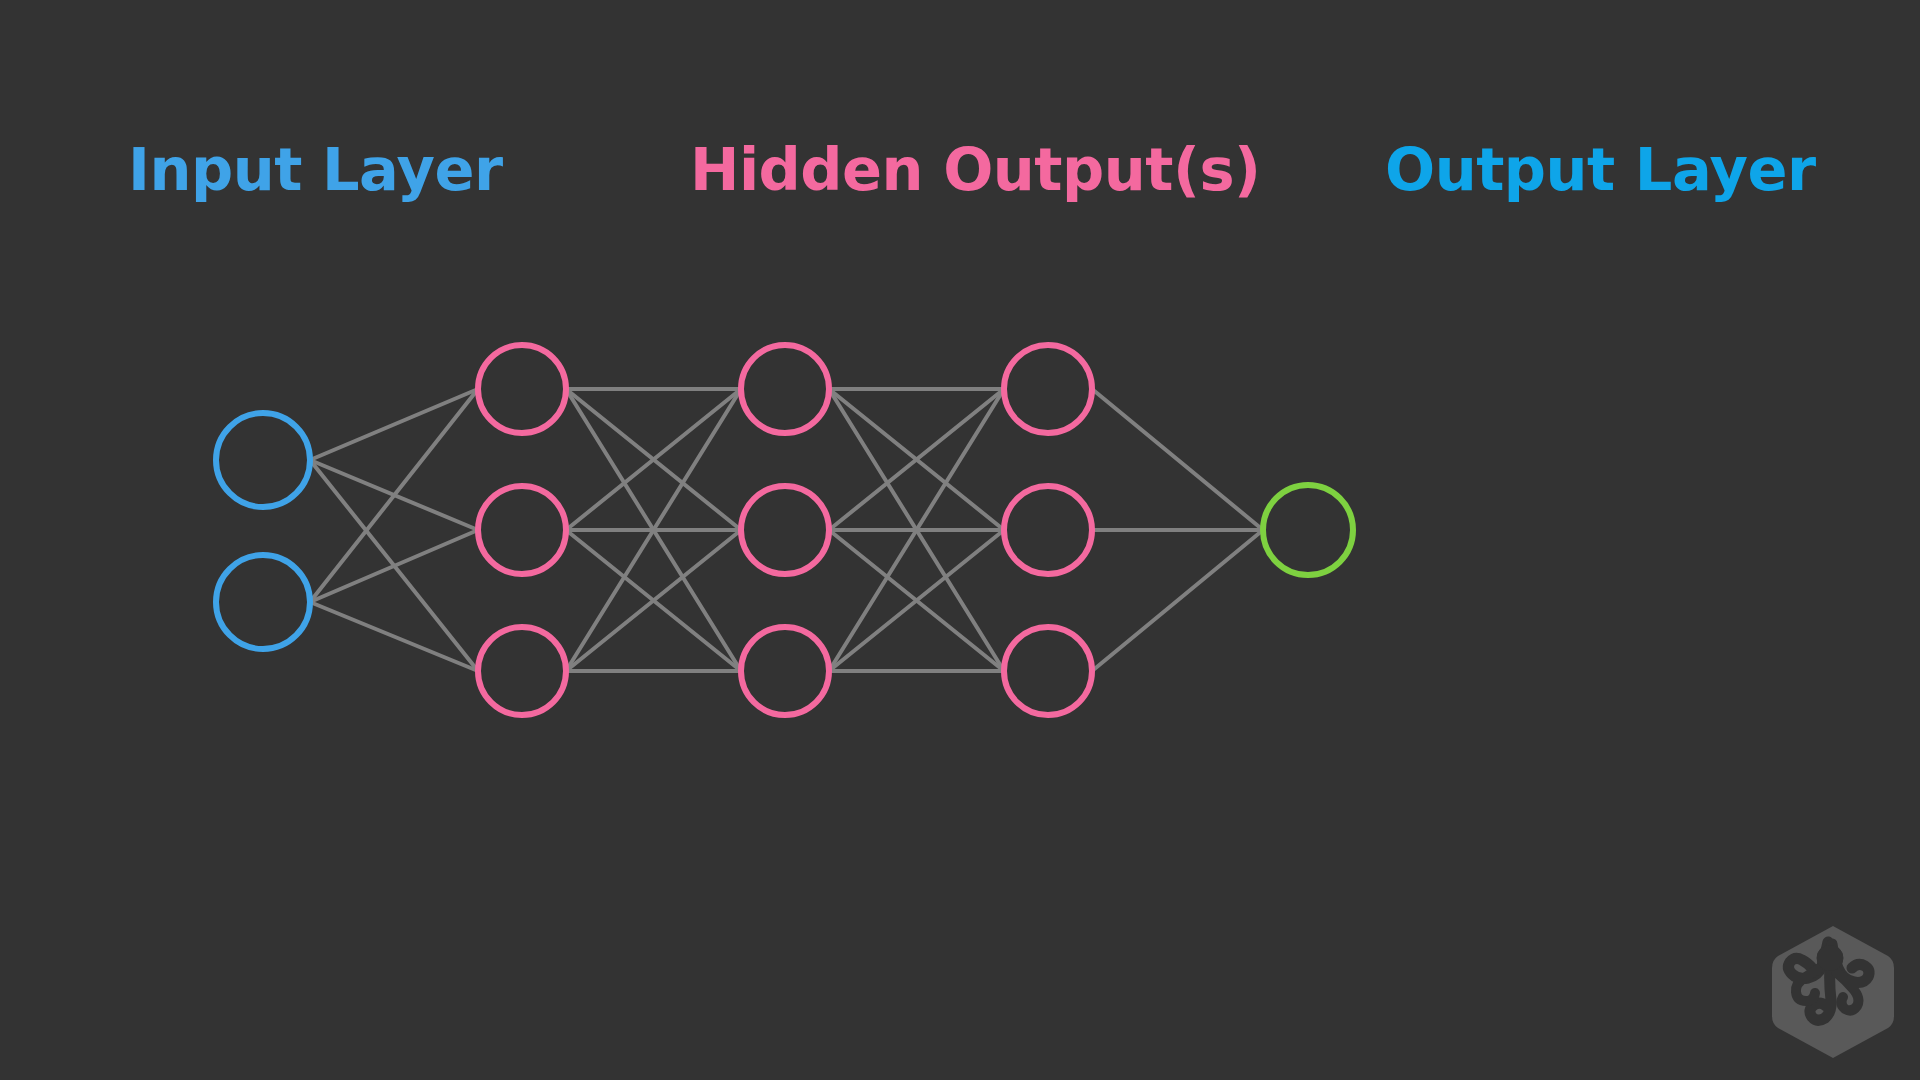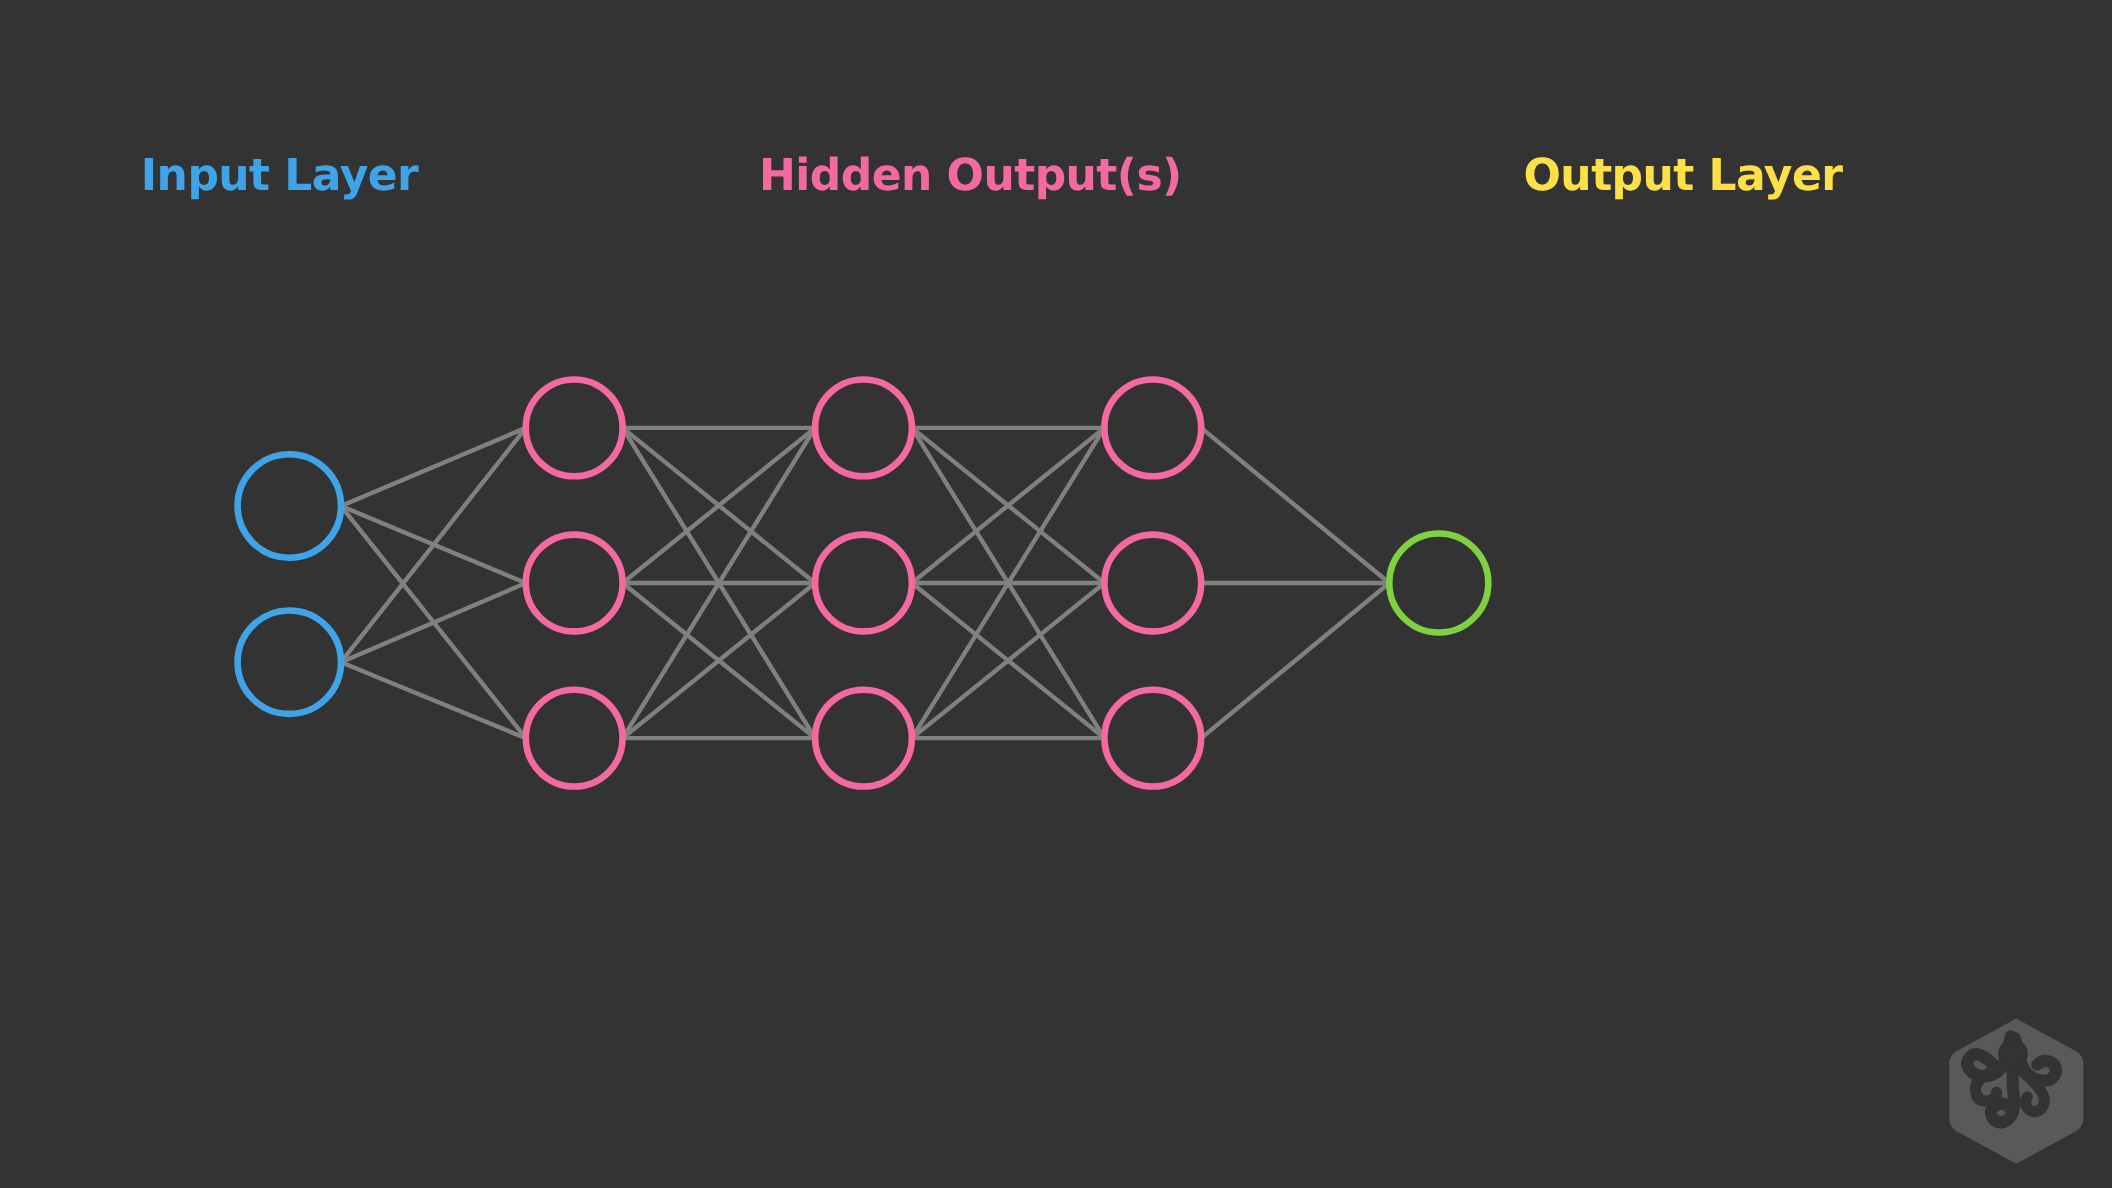--- a/index.html
+++ b/index.html
@@ -29,21 +29,21 @@
     top: 0;
     left: 0;
     width: 1920px;
     height: 260px;
     pointer-events: none;
   }
   .layer-label {
     position: absolute;
     font-family: "DejaVu Sans", sans-serif;
     font-weight: bold;
-    font-size: 40px;
+    font-size: 59px;
     letter-spacing: -0.5px;
     white-space: nowrap;
     line-height: 1;
   }
   .layer-label.input  { left: 128px;  top: 140px; }
   .layer-label.hidden { left: 690px;  top: 140px; }
   .layer-label.output { left: 1385px; top: 140px; }
 
   
   #network {
@@ -73,21 +73,21 @@
   }
 </style>
 </head>
 <body style="background: rgb(51, 51, 51);">
 
 <div id="stage" style="background: rgb(51, 51, 51);">
 
   <div class="layer-labels">
     <div class="layer-label input" style="color: rgb(63, 163, 232);">Input Layer</div>
     <div class="layer-label hidden" style="color: rgb(244, 105, 159);">Hidden Output(s)</div>
-    <div class="layer-label output" style="color: #fde047;">Output Layer</div>
+    <div class="layer-label output" style="color: #0ea5e9;">Output Layer</div>
   </div>
 
   <svg id="network" viewBox="0 0 1920 1080">
     <g id="edges-group">
         <line x1="310" y1="460" x2="478" y2="389" stroke="#808080" stroke-width="4" class="edge"></line>
         <line x1="310" y1="460" x2="478" y2="530" stroke="#808080" stroke-width="4" class="edge"></line>
         <line x1="310" y1="460" x2="478" y2="671" stroke="#808080" stroke-width="4" class="edge"></line>
         <line x1="310" y1="602" x2="478" y2="389" stroke="#808080" stroke-width="4" class="edge"></line>
         <line x1="310" y1="602" x2="478" y2="530" stroke="#808080" stroke-width="4" class="edge"></line>
         <line x1="310" y1="602" x2="478" y2="671" stroke="#808080" stroke-width="4" class="edge"></line>

